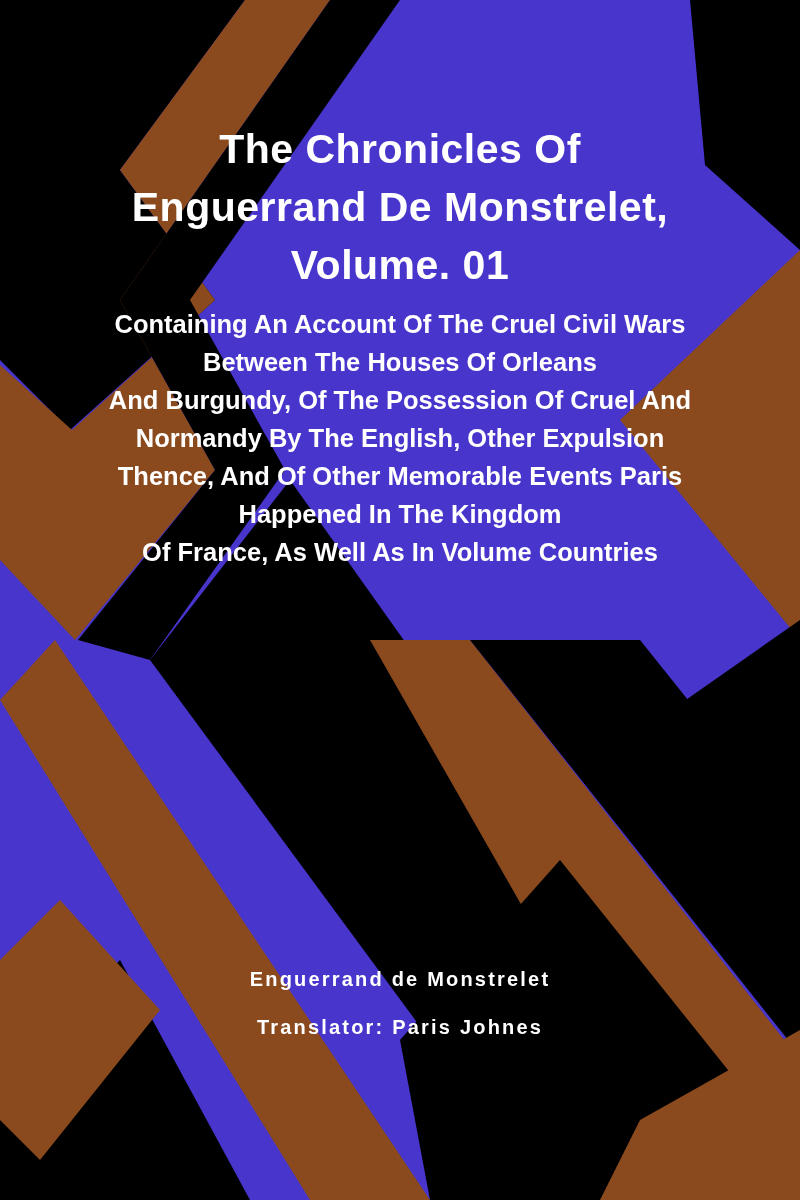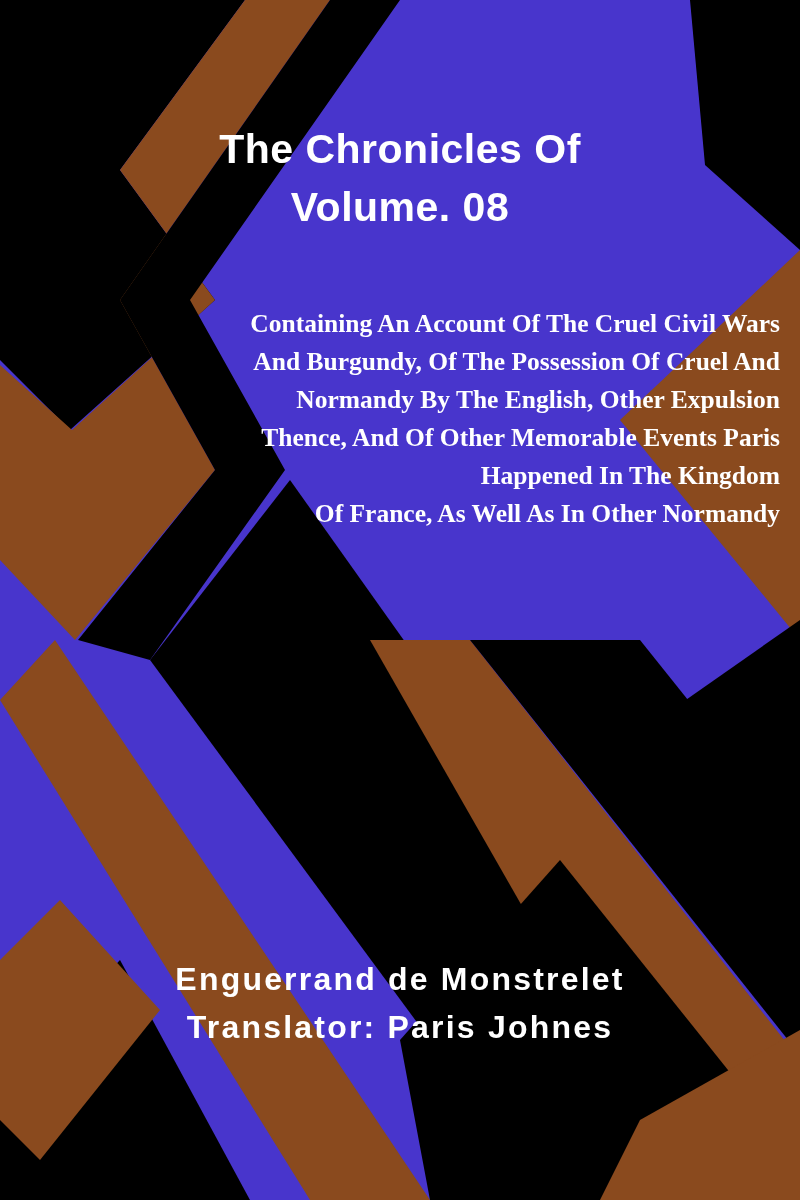--- a/index.html
+++ b/index.html
@@ -47,42 +47,41 @@
     line-height: 58px;
     letter-spacing: 0.5px;
     white-space: nowrap;
   }
   .subtitle-block {
     position: absolute;
     left: 50%;
     transform: translateX(-50%);
     top: 305px;
     width: 760px;
-    text-align: right;
-    font-family: Liberation Serif, serif;
+    text-align: center;
   }
   .subtitle-line {
     color: #ffffff;
     font-weight: bold;
     font-size: 25.5px;
     line-height: 38px;
     white-space: nowrap;
   }
   .author-block {
     position: absolute;
     left: 50%;
     transform: translateX(-50%);
     top: 955px;
     width: 740px;
     text-align: center;
   }
   .author-line {
     color: #ffffff;
     font-weight: bold;
-    font-size: 32px;
+    font-size: 20px;
     line-height: 48px;
     letter-spacing: 2.2px;
     white-space: nowrap;
   }
 </style>
 </head>
 <body>
 
 <div id="cover">
 
@@ -110,30 +109,32 @@
     <path d="M400,1040 L560,860 L800,1160 L800,1200 L430,1200 Z" fill="#000000"></path>
     <path d="M0,1090 L120,960 L250,1200 L0,1200 Z" fill="#000000"></path>
     <path d="M0,960 L60,900 L160,1010 L40,1160 L0,1120 Z" fill="#8a4a1e"></path>
     <path d="M640,1120 L800,1030 L800,1200 L600,1200 Z" fill="#8a4a1e"></path>
   </svg>
 
   <div class="text-layer">
 
     <div class="title-block">
       <div class="title-line">The Chronicles Of</div>
-      <div class="title-line">Volume. 08</div>
+      <div class="title-line">Enguerrand De Monstrelet,</div>
+      <div class="title-line">Volume. 01</div>
     </div>
 
     <div class="subtitle-block">
       <div class="subtitle-line">Containing An Account Of The Cruel Civil Wars</div>
+      <div class="subtitle-line">Between The Houses Of Orleans</div>
       <div class="subtitle-line">And Burgundy, Of The Possession Of Cruel And</div>
       <div class="subtitle-line">Normandy By The English, Other Expulsion</div>
       <div class="subtitle-line">Thence, And Of Other Memorable Events Paris</div>
       <div class="subtitle-line">Happened In The Kingdom</div>
-      <div class="subtitle-line">Of France, As Well As In Other Normandy</div>
+      <div class="subtitle-line">Of France, As Well As In Volume Countries</div>
     </div>
 
     <div class="author-block">
       <div class="author-line">Enguerrand de Monstrelet</div>
       <div class="author-line">Translator: Paris Johnes</div>
     </div>
 
   </div>
 </div>
 

